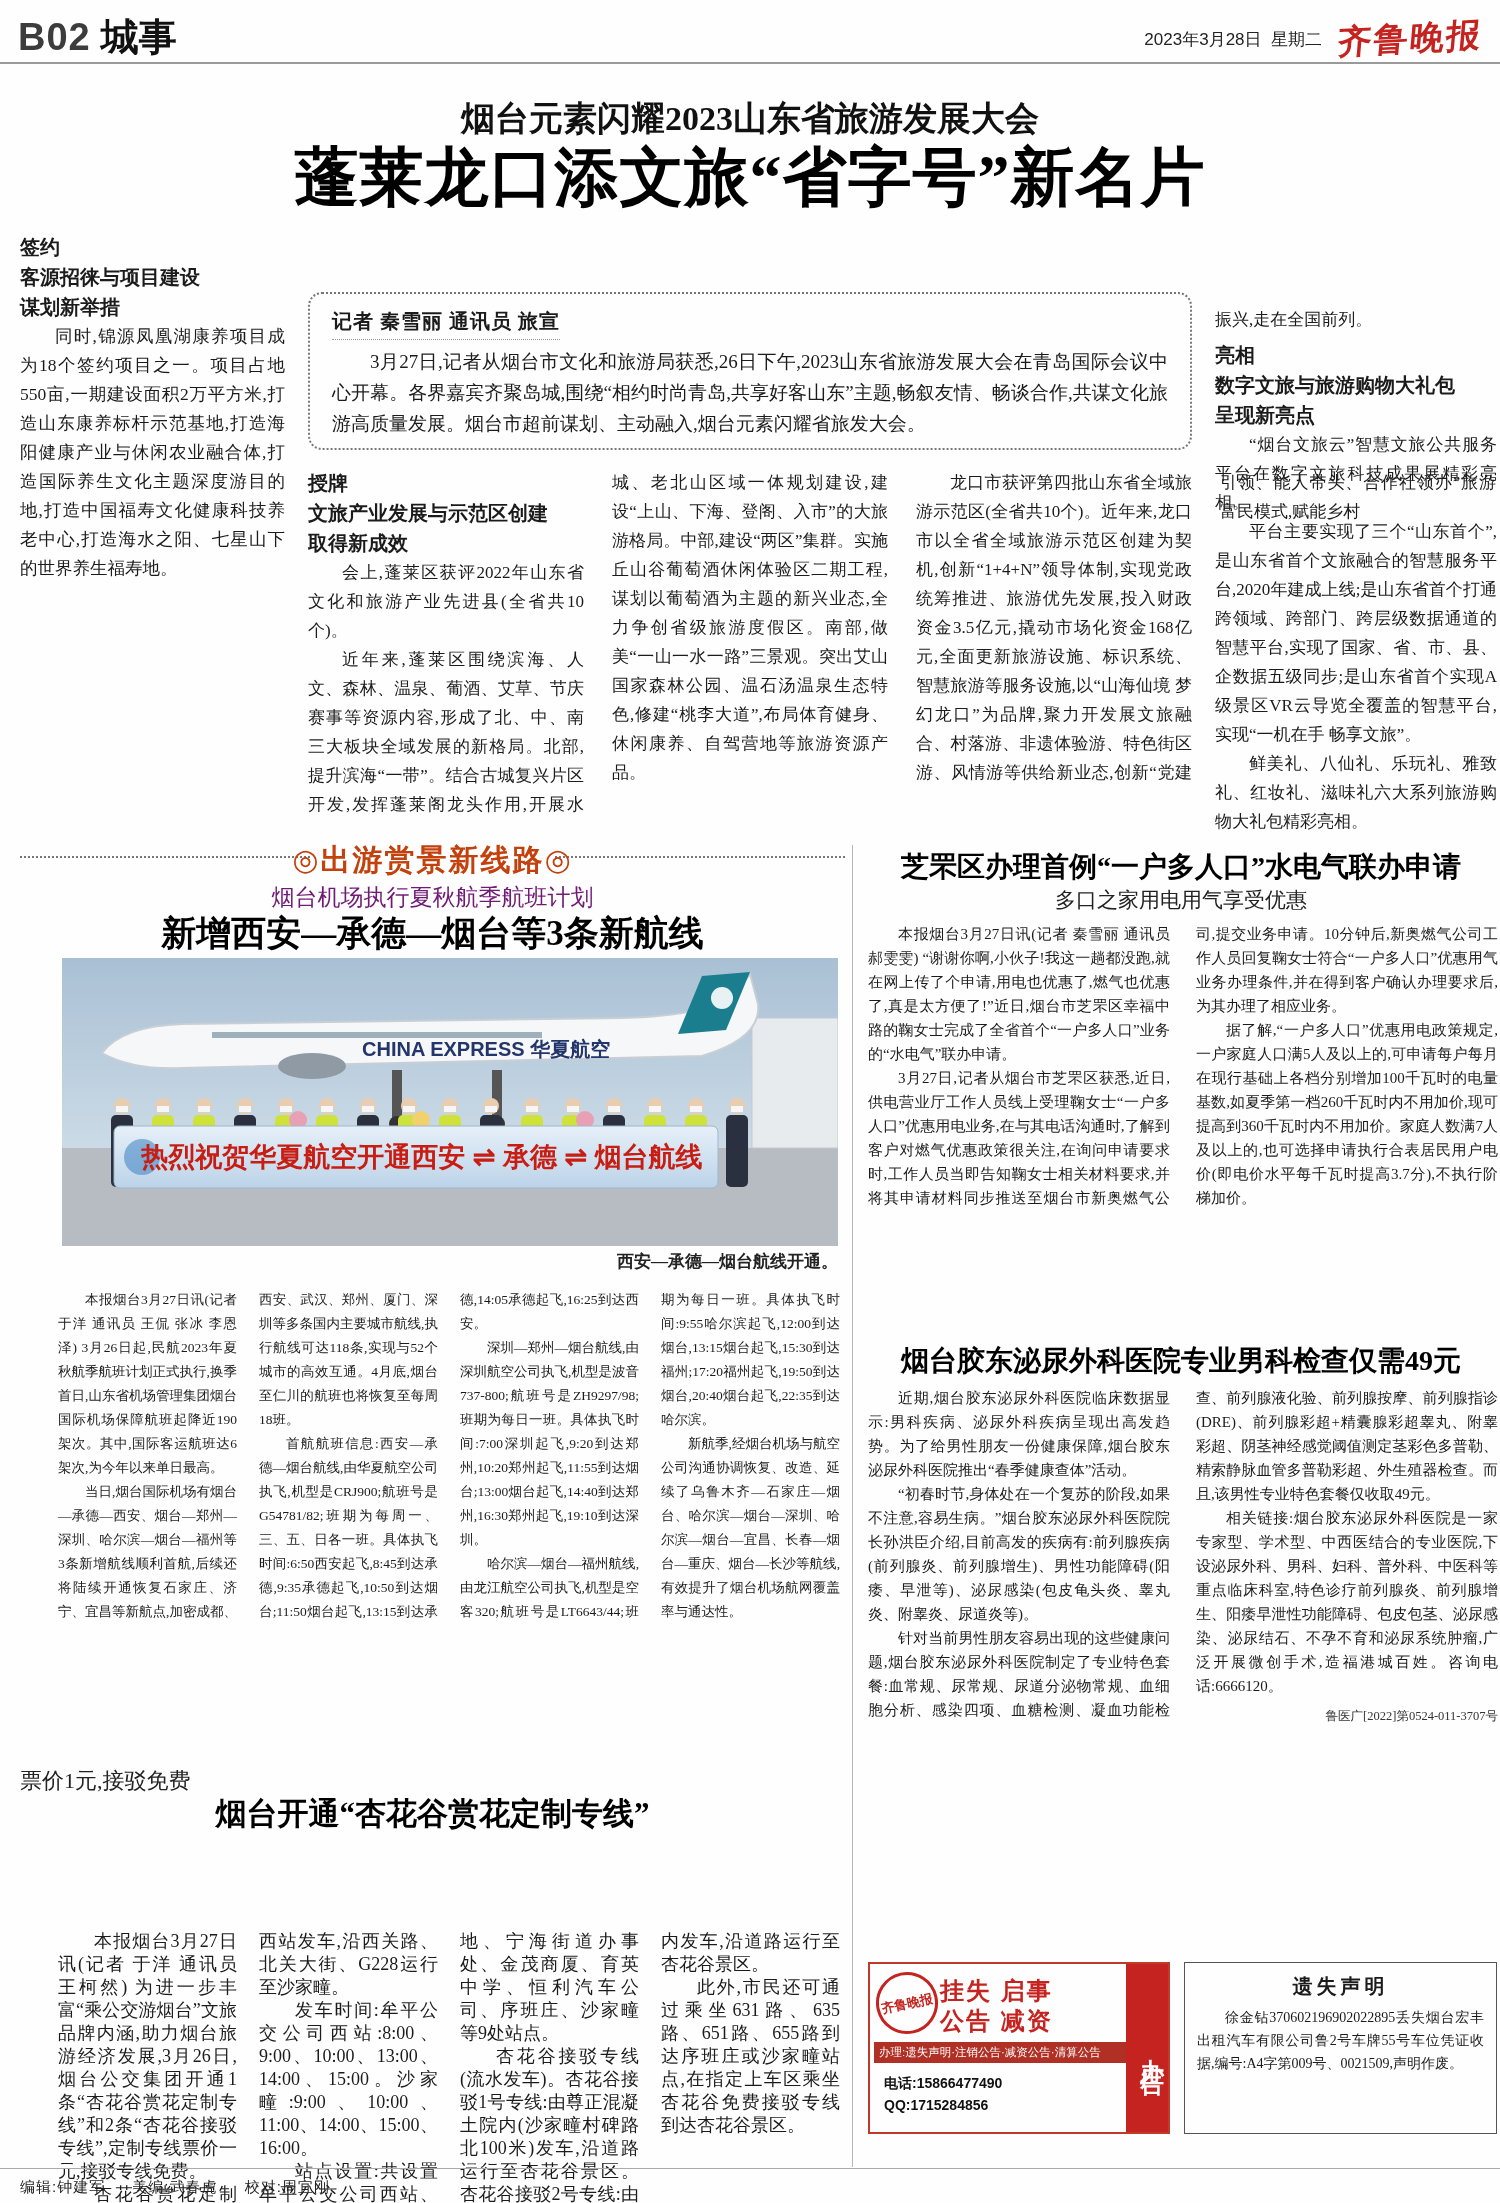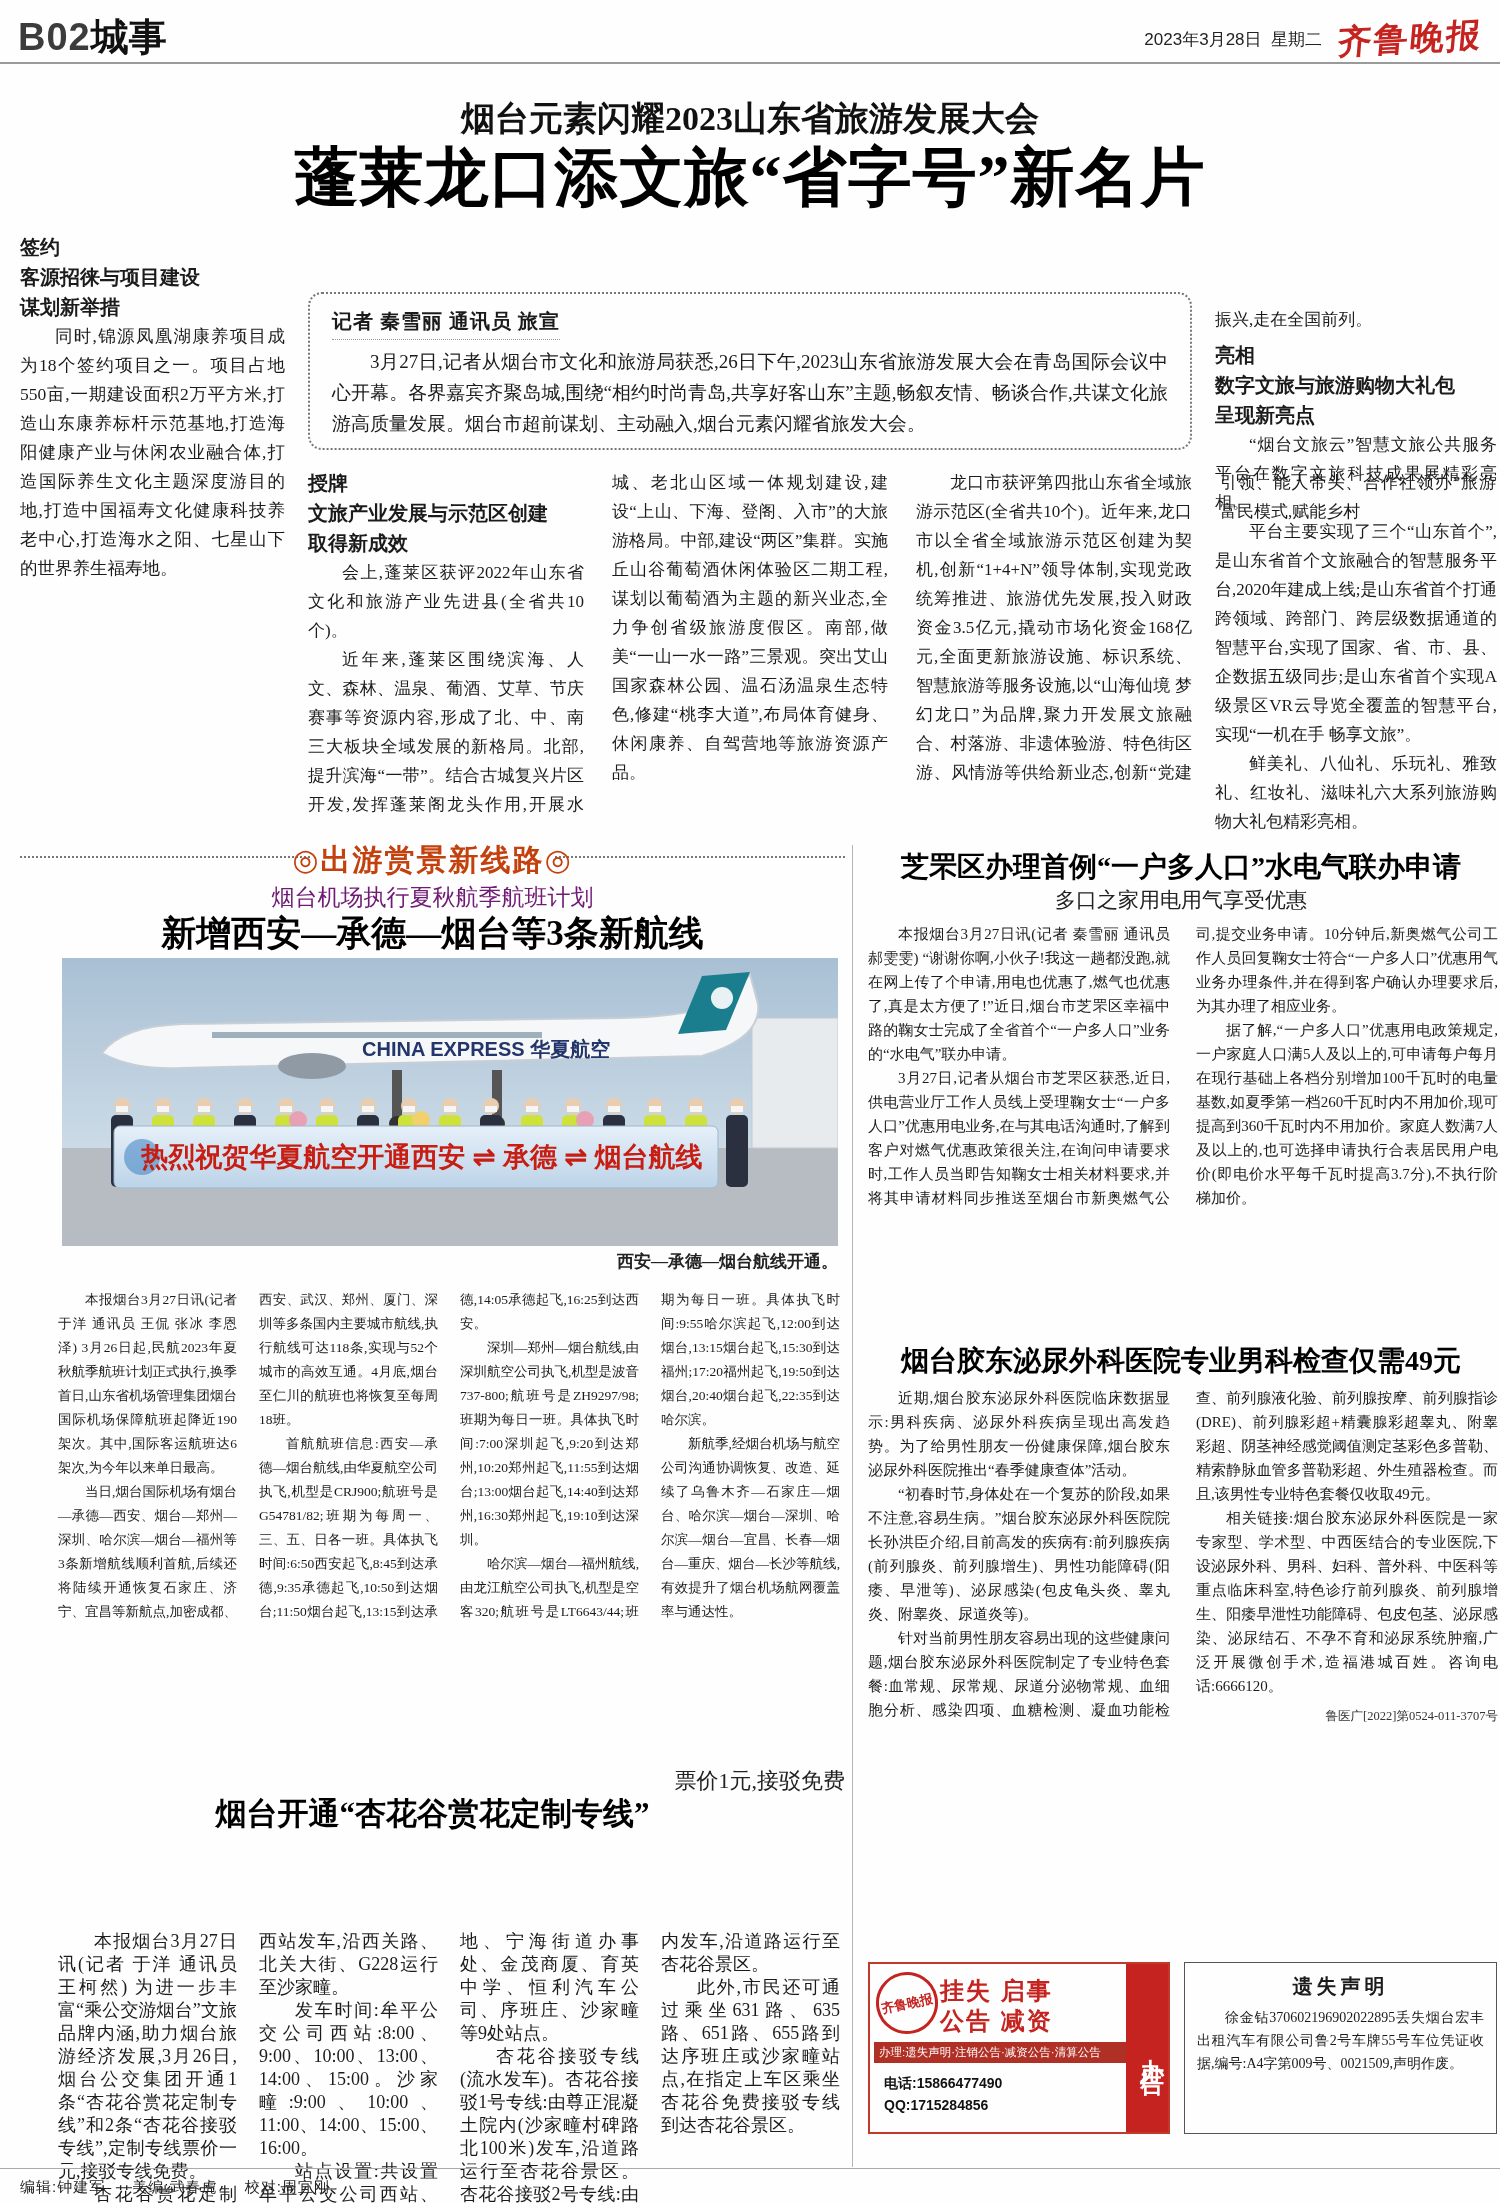--- a/index.html
+++ b/index.html
@@ -2,21 +2,21 @@
 <html><head>
 <meta charset="utf-8">
 <style>
   html,body{margin:0;padding:0;background:#e9e9e7;}
   .page{position:relative;width:1500px;height:2203px;background:#fefefe;margin:0 auto;overflow:hidden;
         font-family:"Liberation Serif","DejaVu Serif",serif;color:#1b1b1b;}
   
   .masthead{position:absolute;left:0;top:0;width:100%;height:62px;border-bottom:2px solid #9a9a9a;}
   .mh-left{position:absolute;left:18px;top:12px;font-family:"Liberation Sans","DejaVu Sans",sans-serif;}
   .mh-page{font-size:38px;font-weight:bold;color:#3c3c3c;letter-spacing:1px;}
-  .mh-sec{font-size:38px;font-weight:bold;color:#111;}
+  .mh-sec{font-size:38px;font-weight:bold;color:#111;margin-left:10px;}
   .mh-right{position:absolute;right:18px;top:16px;display:flex;align-items:center;gap:16px;}
   .mh-date{font-size:17px;color:#222;font-family:"Liberation Sans","DejaVu Sans",sans-serif;}
   .mh-logo{font-size:34px;font-weight:bold;color:#c5231f;transform:skewX(-8deg) rotate(-3deg);letter-spacing:2px;}
   
   .kicker1{position:absolute;left:60px;top:96px;width:1380px;text-align:center;font-size:34px;font-weight:bold;color:#111;}
   .headline1{position:absolute;left:40px;top:134px;width:1420px;text-align:center;font-size:64px;font-weight:bold;color:#000;letter-spacing:1px;}
   
   .story-body p{margin:0;text-indent:2em;text-align:justify;}
   .leftcol{position:absolute;left:20px;top:232px;width:265px;height:600px;font-size:17.5px;line-height:29px;}
   .subhead3{text-align:center;font-weight:bold;font-size:20px;line-height:30px;margin:0 0 8px 0;text-indent:0 !important;}
@@ -31,21 +31,21 @@
   .vline{position:absolute;left:852px;top:845px;width:1px;height:1322px;background:#b5b5b5;}
   .dotrule{position:absolute;top:856px;border-top:2px dotted #777;height:0;}
   .badge{position:absolute;left:20px;top:840px;width:825px;text-align:center;font-size:30px;font-weight:bold;
          color:#c2410c;font-family:"Liberation Sans","DejaVu Sans",sans-serif;letter-spacing:2px;}
   .kicker2{position:absolute;left:20px;top:882px;width:825px;text-align:center;font-size:23px;color:#701a75;}
   .headline2{position:absolute;left:20px;top:910px;width:825px;text-align:center;font-size:35px;font-weight:bold;color:#000;}
   .photo{position:absolute;left:62px;top:958px;width:776px;height:288px;}
   .caption{position:absolute;left:400px;top:1250px;width:438px;text-align:right;font-size:17px;font-weight:bold;color:#222;}
   .flightbody{position:absolute;left:58px;top:1288px;width:782px;height:468px;column-count:4;column-gap:22px;
               font-size:13.5px;line-height:24px;}
-  .kicker3{position:absolute;left:20px;top:1766px;width:825px;text-align:right;font-size:22px;color:#222;}
+  .kicker3{position:absolute;left:20px;top:1766px;width:825px;text-align:left;font-size:22px;color:#222;}
   .headline3{position:absolute;left:20px;top:1793px;width:825px;text-align:center;font-size:31px;font-weight:bold;color:#000;}
   .busbody{position:absolute;left:58px;top:1930px;width:782px;height:322px;column-count:4;column-gap:22px;
            font-size:18px;line-height:23px;}
   
   .headline4{position:absolute;left:865px;top:848px;width:632px;text-align:center;font-size:28px;font-weight:bold;color:#000;}
   .subhead4{position:absolute;left:865px;top:886px;width:632px;text-align:center;font-size:21px;color:#222;}
   .utilbody{position:absolute;left:868px;top:922px;width:630px;height:398px;column-count:2;column-gap:26px;
             font-size:15px;line-height:24px;}
   .headline5{position:absolute;left:865px;top:1342px;width:632px;text-align:center;font-size:28px;font-weight:bold;color:#000;}
   .hospbody{position:absolute;left:868px;top:1386px;width:630px;height:528px;column-count:2;column-gap:26px;

